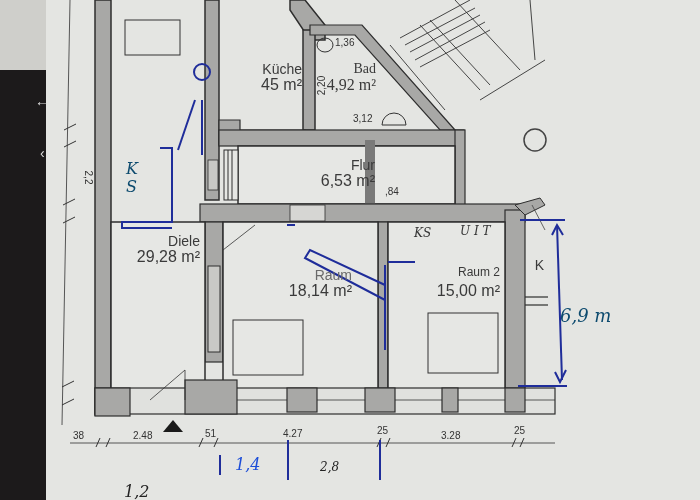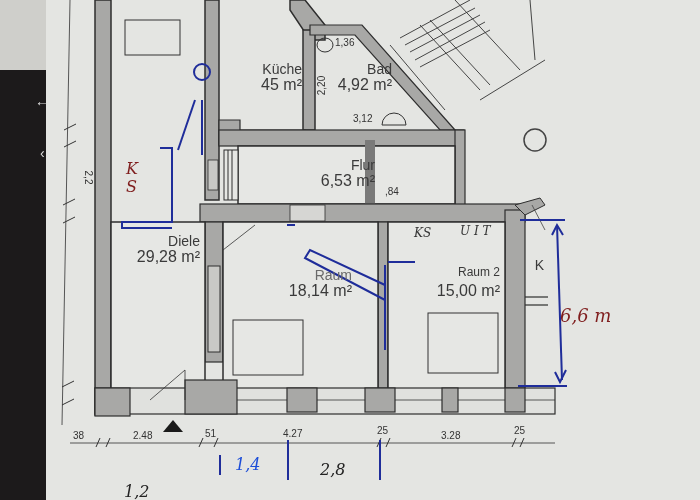--- a/index.html
+++ b/index.html
@@ -5,21 +5,21 @@
   html,body{margin:0;padding:0;}
   body{width:700px;height:500px;overflow:hidden;position:relative;background:#dcdcd8;font-family:"Liberation Sans",sans-serif;}
   .bg-top{position:absolute;left:0;top:0;width:50px;height:72px;background:#cfcfcb;}
   .bg-dark{position:absolute;left:0;top:70px;width:50px;height:430px;background:#1c1a1b;}
   .paper{position:absolute;left:46px;top:0;width:654px;height:500px;background:#e4e5e2;}
   .ui-icon{position:absolute;color:#ddd;font-size:14px;line-height:14px;}
   .lbl{position:absolute;color:#3a3a3a;text-align:right;line-height:1.05;}
   .room-name{font-size:14px;}
   .room-area{font-size:16px;}
   .dim{position:absolute;font-size:10px;color:#333;}
-  .hw{position:absolute;color:#7f1d1d;font-family:"DejaVu Serif",serif;font-style:italic;}
+  .hw{position:absolute;color:#0c4a6e;font-family:"DejaVu Serif",serif;font-style:italic;}
   svg{position:absolute;left:0;top:0;}
 </style>
 </head>
 <body>
 
 <div class="bg-top"></div>
 <div class="bg-dark"></div>
 <span class="ui-icon" style="left:35px;top:94px;">←</span>
 <span class="ui-icon" style="left:40px;top:146px;">‹</span>
 
@@ -145,21 +145,21 @@
     <line x1="288" y1="440" x2="288" y2="480"></line>
     <line x1="380" y1="440" x2="380" y2="480"></line>
     <line x1="220" y1="455" x2="220" y2="475"></line>
   </g>
 </svg>
 
 <div class="lbl" style="left:222px;top:62px;width:80px;">
   <div class="room-name">Küche</div>
   <div class="room-area" style="padding-left:12px;">45 m²</div>
 </div>
-<div class="lbl" style="left:322px;top:62px;width:70px;">
+<div class="lbl" style="left:306px;top:62px;width:70px;font-family:Liberation Serif, serif;">
   <div class="room-name">Bad</div>
   <div class="room-area">4,92 m²</div>
 </div>
 <div class="lbl" style="left:295px;top:158px;width:80px;">
   <div class="room-name">Flur</div>
   <div class="room-area">6,53 m²</div>
 </div>
 <div class="lbl" style="left:116px;top:234px;width:84px;">
   <div class="room-name">Diele</div>
   <div class="room-area">29,28 m²</div>
@@ -184,16 +184,16 @@
 <div class="dim" style="left:133px;top:430px;">2.48</div>
 <div class="dim" style="left:205px;top:428px;">51</div>
 <div class="dim" style="left:283px;top:428px;">4.27</div>
 <div class="dim" style="left:377px;top:425px;">25</div>
 <div class="dim" style="left:441px;top:430px;">3.28</div>
 <div class="dim" style="left:514px;top:425px;">25</div>
 
 <div class="hw" style="left:126px;top:160px;font-size:16px;width:14px;line-height:18px;">K S</div>
 <div class="hw" style="left:396px;top:226px;font-size:12px;color:#333;margin-left:18px;">KS</div>
 <div class="hw" style="left:460px;top:224px;font-size:12px;color:#333;">U I T</div>
-<div class="hw" style="left:560px;top:305px;font-size:18px;">6,6 m</div>
+<div class="hw" style="left:560px;top:305px;font-size:18px;">6,9 m</div>
 <div class="hw" style="left:235px;top:455px;font-size:16px;color:#1d4ed8;">1,4</div>
-<div class="hw" style="left:320px;top:460px;font-size:16px;color:#222;">2,8</div>
+<div class="hw" style="left:320px;top:460px;font-size:12px;color:#222;">2,8</div>
 <div class="hw" style="left:124px;top:482px;font-size:16px;color:#222;">1,2</div>
 
 </body></html>

